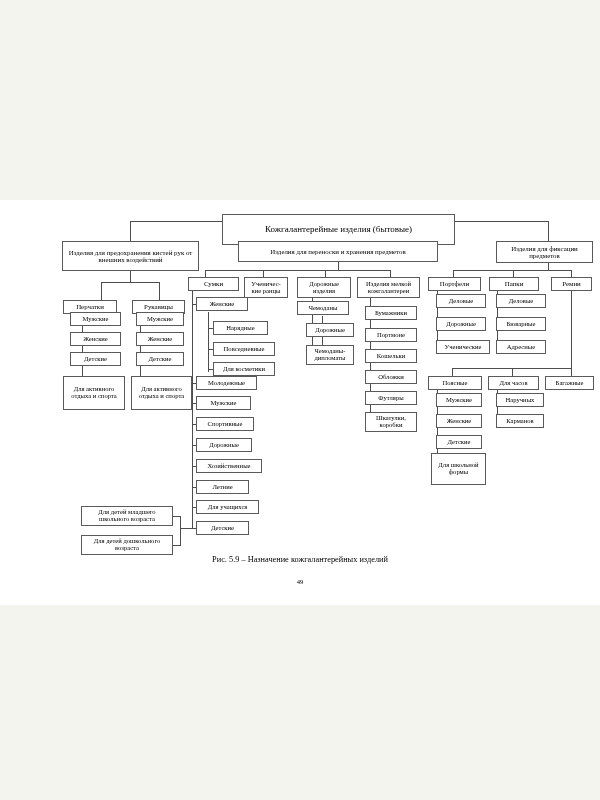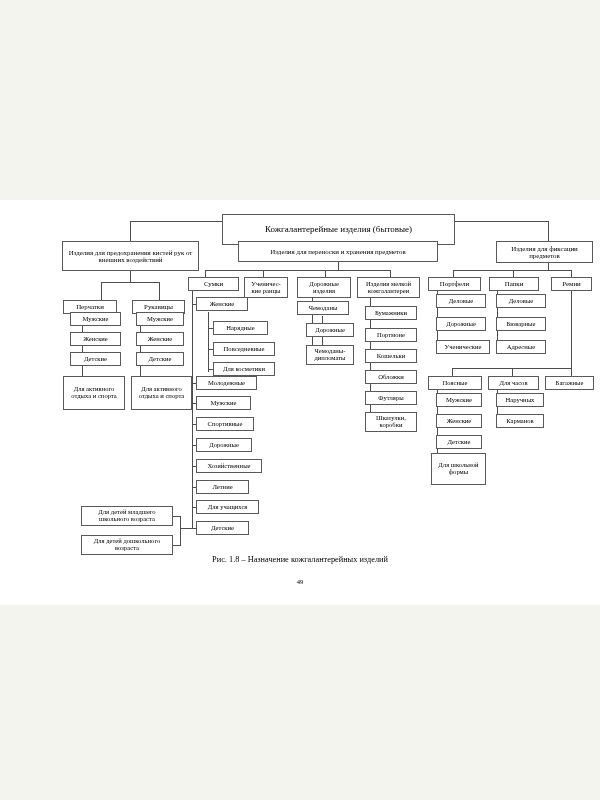--- a/index.html
+++ b/index.html
@@ -218,15 +218,15 @@
     <div class="bx" style="left:436px;top:214px;width:46px;height:14px;">Женские</div>
     <div class="bx" style="left:436px;top:235px;width:46px;height:14px;">Детские</div>
     <div class="bx" style="left:431px;top:253px;width:55px;height:32px;">Для школьной формы</div>
     <div class="bx" style="left:488px;top:176px;width:51px;height:14px;">Для часов</div>
     <div class="bx" style="left:496px;top:193px;width:48px;height:14px;">Наручных</div>
     <div class="bx" style="left:496px;top:214px;width:48px;height:14px;">Карманов</div>
     <div class="bx" style="left:545px;top:176px;width:49px;height:14px;">Багажные</div>
 
   </div>
 
-  <div id="caption">Рис. 1.8 – Назначение кожгалантерейных изделий</div>
+  <div id="caption">Рис. 5.9 – Назначение кожгалантерейных изделий</div>
   <div id="pageno">49</div>
 </div>
 
 </body></html>

